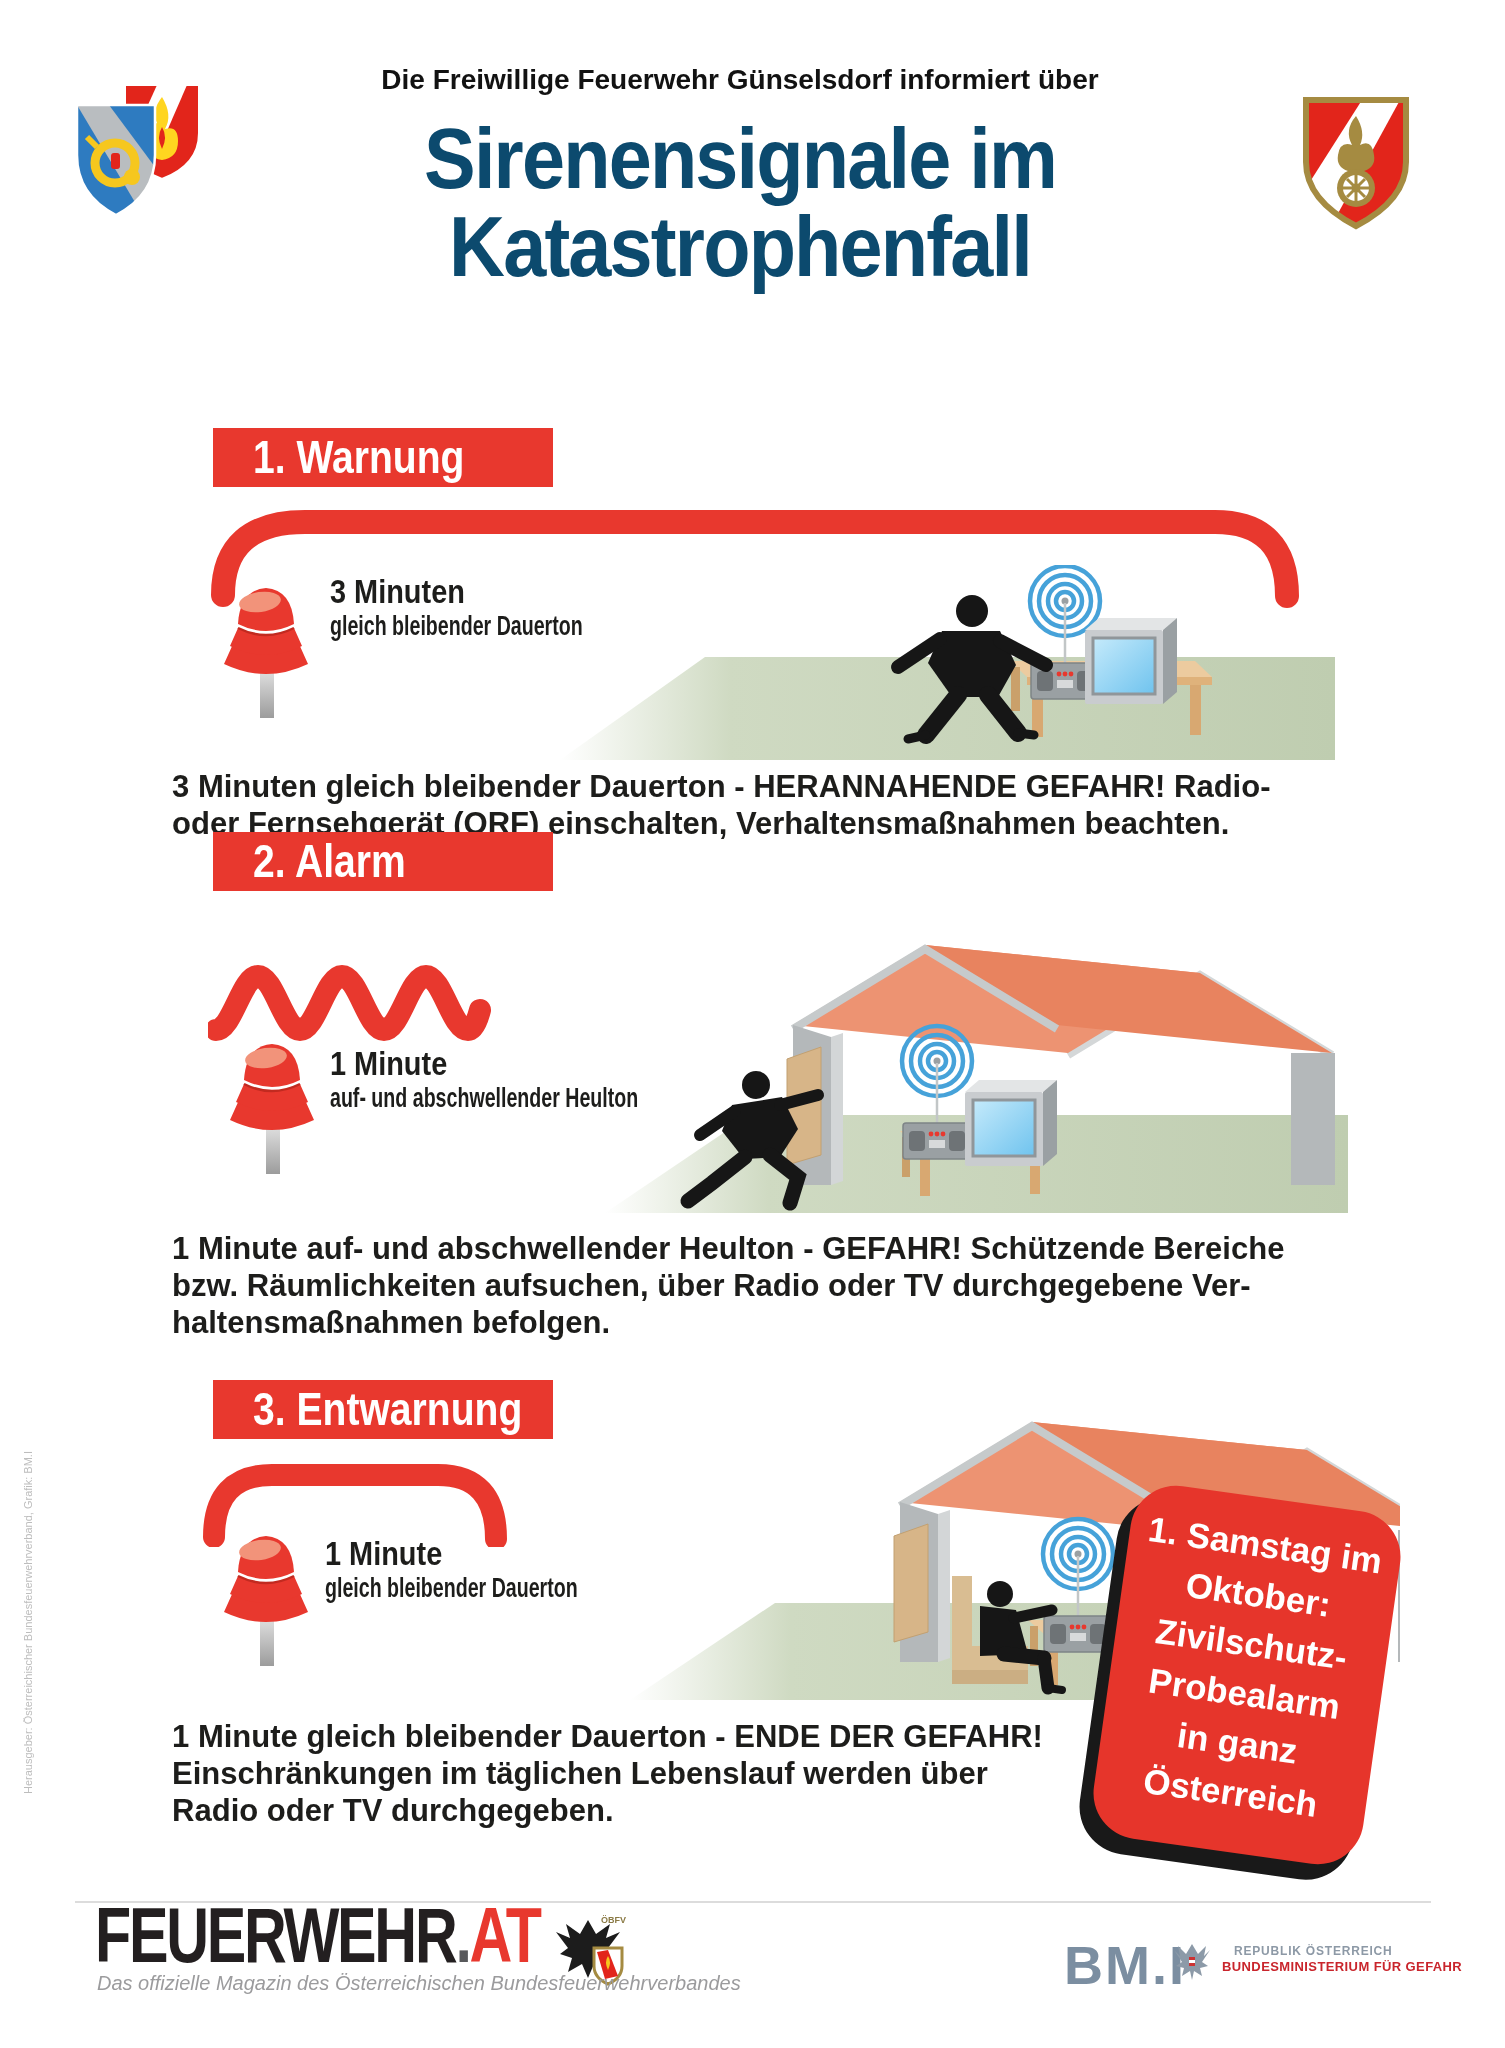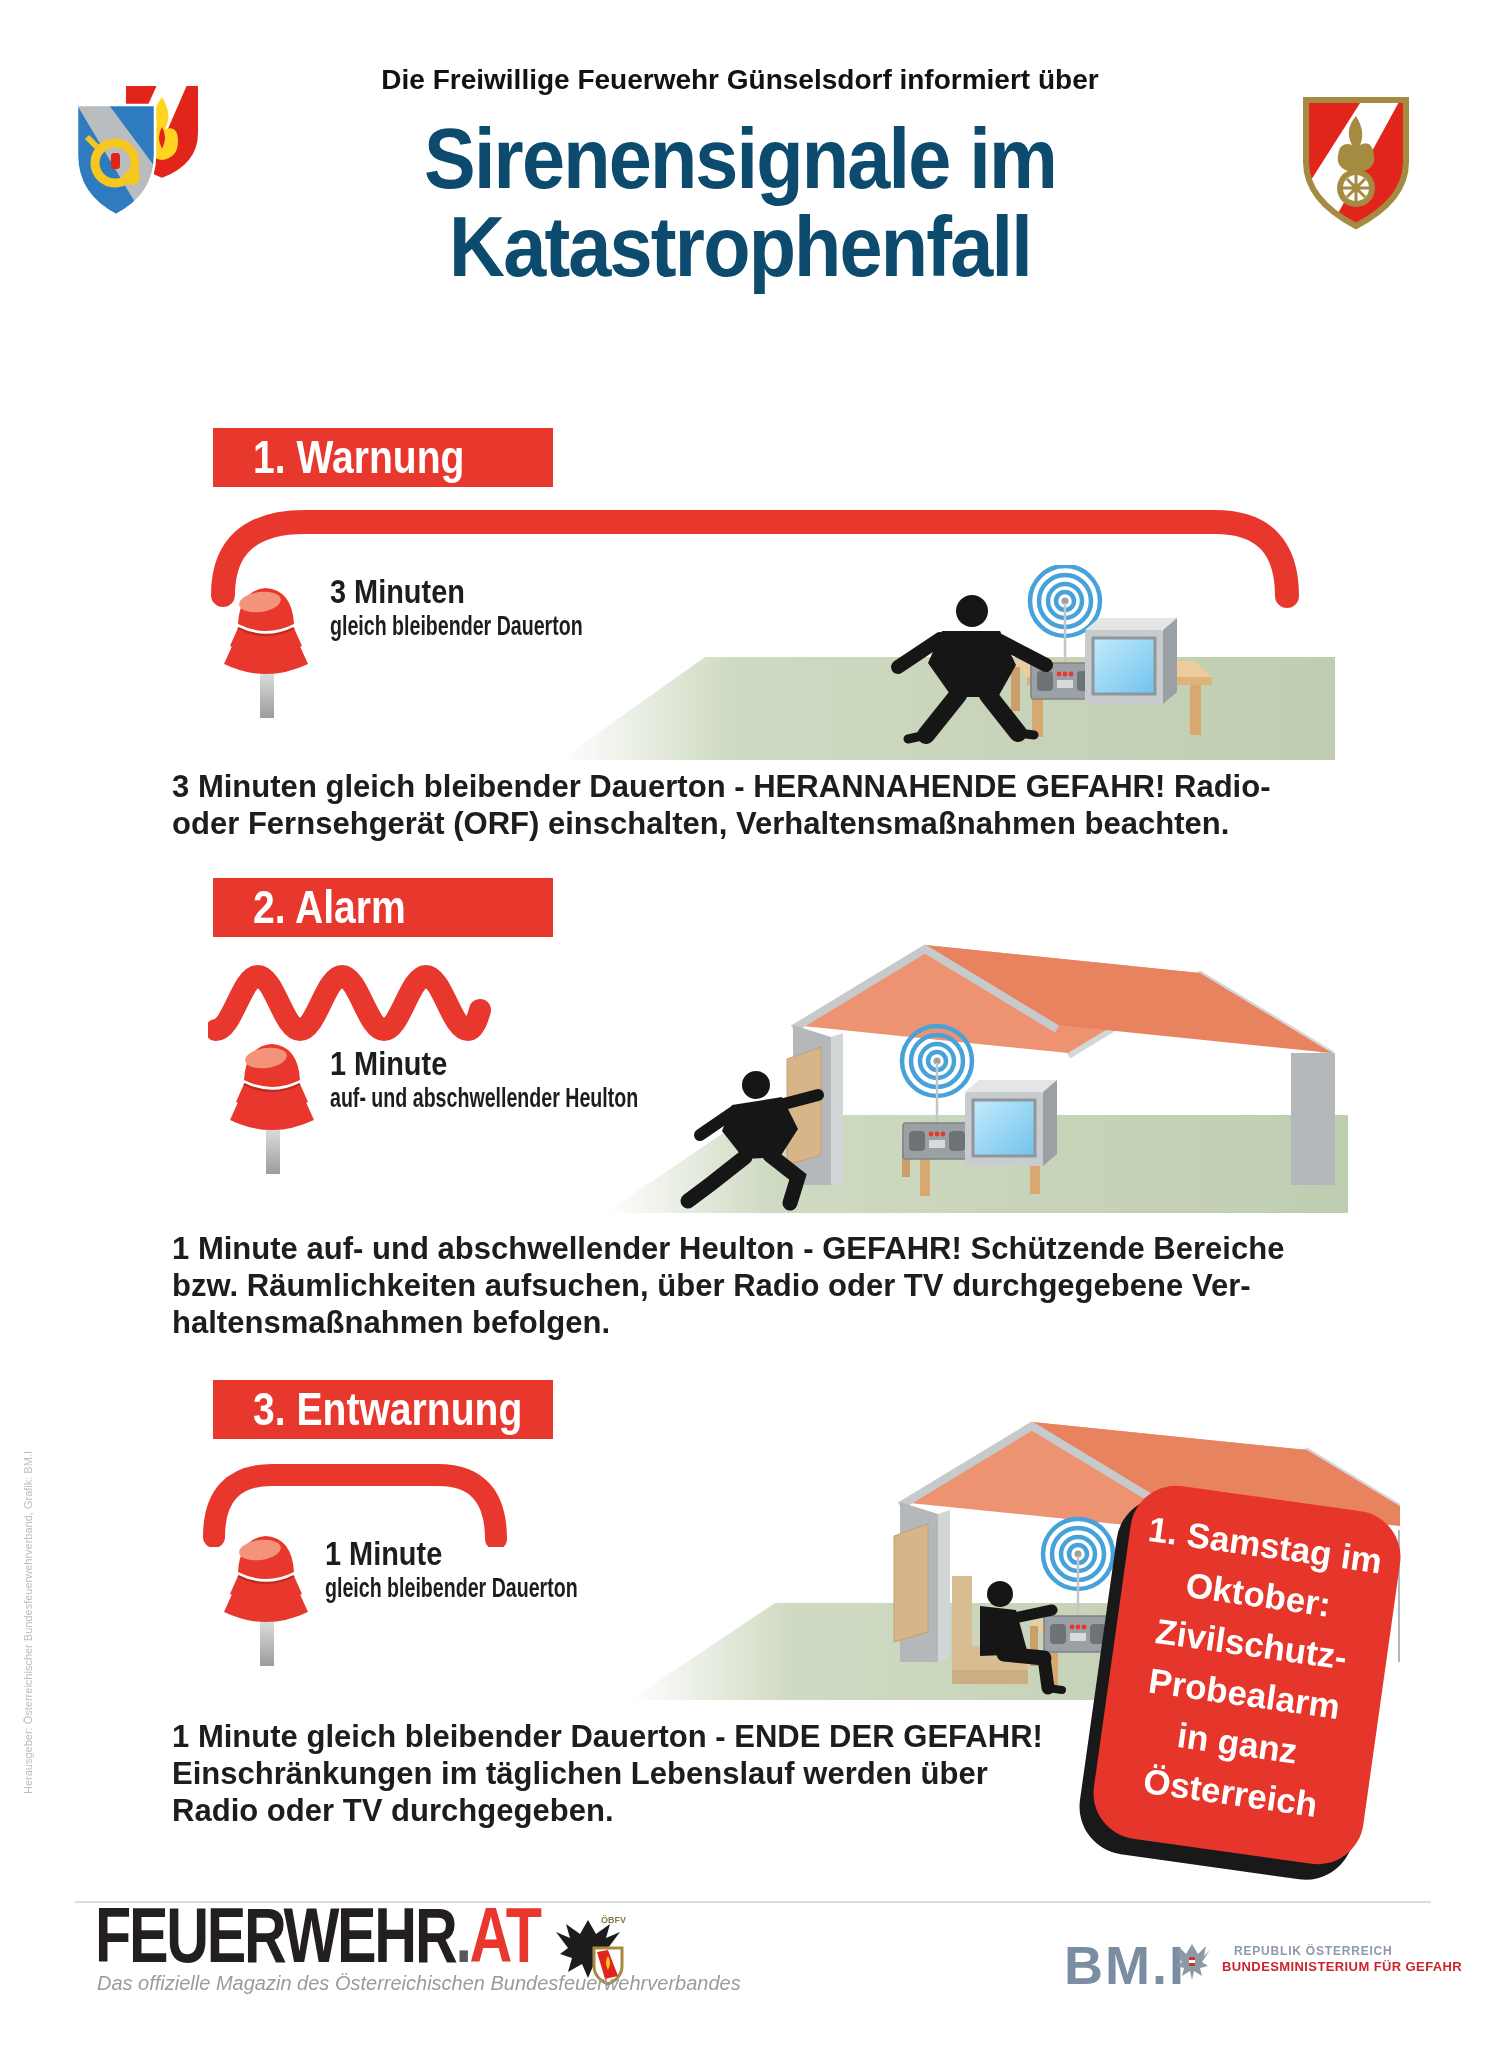--- a/index.html
+++ b/index.html
@@ -207,21 +207,21 @@
       <line x1="386" y1="170" x2="368" y2="174" stroke-width="9"></line>
       <line x1="478" y1="168" x2="494" y2="170" stroke-width="9"></line>
     </g>
   </svg>
 
   <div class="para" style="left:172px;top:768px">
     <div>3 Minuten gleich bleibender Dauerton - HERANNAHENDE GEFAHR! Radio-</div>
     <div>oder Fernsehgerät (ORF) einschalten, Verhaltensmaßnahmen beachten.</div>
   </div>
 
-  <div class="banner" style="top:878px">
+  <div class="banner" style="top:832px">
     <span>2. Alarm</span>
   </div>
 
   <svg class="abs" style="left:208px;top:962px" width="300" height="88" viewBox="0 0 300 88">
     <path d="M8,68 C24,68 34,14 50,14 C66,14 76,68 92,68 C108,68 118,14 134,14
              C150,14 160,68 176,68 C192,68 202,14 218,14 C234,14 244,68 260,68
              C266,68 270,56 272,48" fill="none" stroke="#e8382e" stroke-width="22" stroke-linecap="round"></path>
   </svg>
 
   <svg class="abs" style="left:222px;top:1028px" width="100" height="150" viewBox="0 0 100 150">

